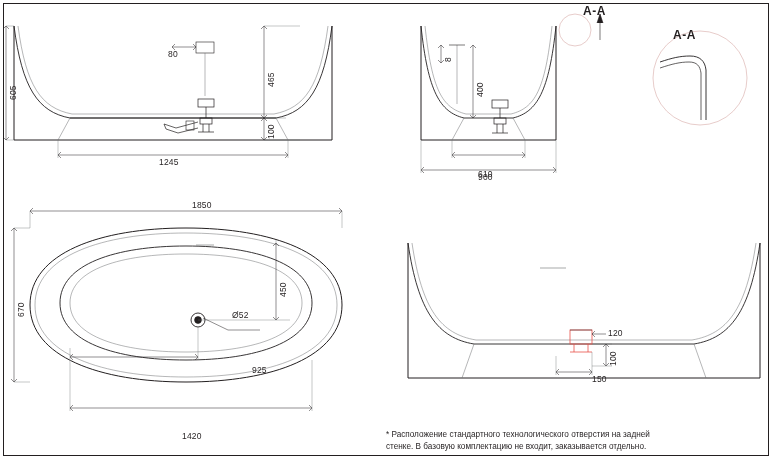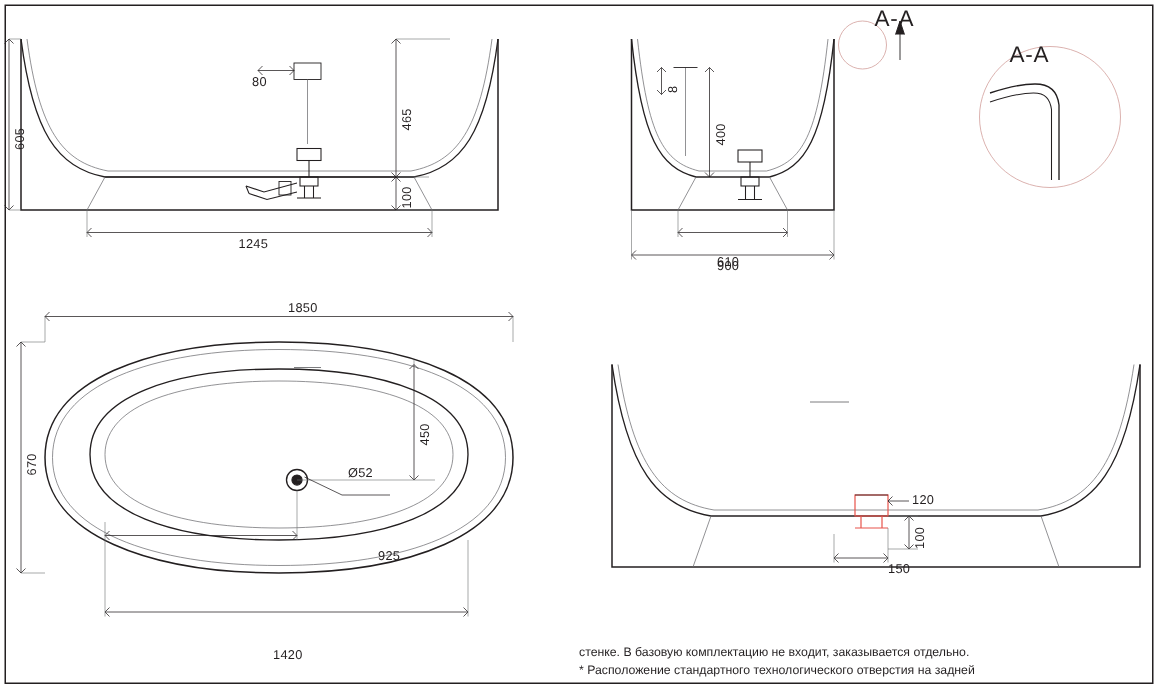--- a/index.html
+++ b/index.html
@@ -39,23 +39,24 @@
     color: #231f20;
     white-space: nowrap;
     letter-spacing: 0.2px;
   }
   .dim.vert {
     transform: rotate(-90deg);
     transform-origin: left top;
   }
   .sect-label {
     position: absolute;
-    font-size: 15px;
+    font-size: 12px;
     color: #231f20;
     letter-spacing: 0.5px;
+    font-weight: bold;
   }
   .note {
     position: absolute;
     font-size: 8.2px;
     color: #231f20;
     line-height: 1.45;
     width: 340px;
   }
 </style>
 </head>
@@ -262,17 +263,17 @@
   <div class="dim vert" style="left:278px; top:297px;">450</div>
   <div class="dim" style="left:232px; top:310px;">Ø52</div>
   <div class="dim" style="left:252px; top:365px;">925</div>
   <div class="dim" style="left:182px; top:410px;margin-top:21px;">1420</div>
 
   <div class="dim" style="left:608px; top:328px;">120</div>
   <div class="dim vert" style="left:608px; top:366px;">100</div>
   <div class="dim" style="left:564px; top:374px;margin-left:28px;">150</div>
 
   <div class="note" style="left:386px; top:429px;">
+    <div>* Расположение стандартного технологического отверстия на задней</div>
     <div>стенке. В базовую комплектацию не входит, заказывается отдельно.</div>
-    <div>* Расположение стандартного технологического отверстия на задней</div>
   </div>
 
 </div>
 
 </body></html>

